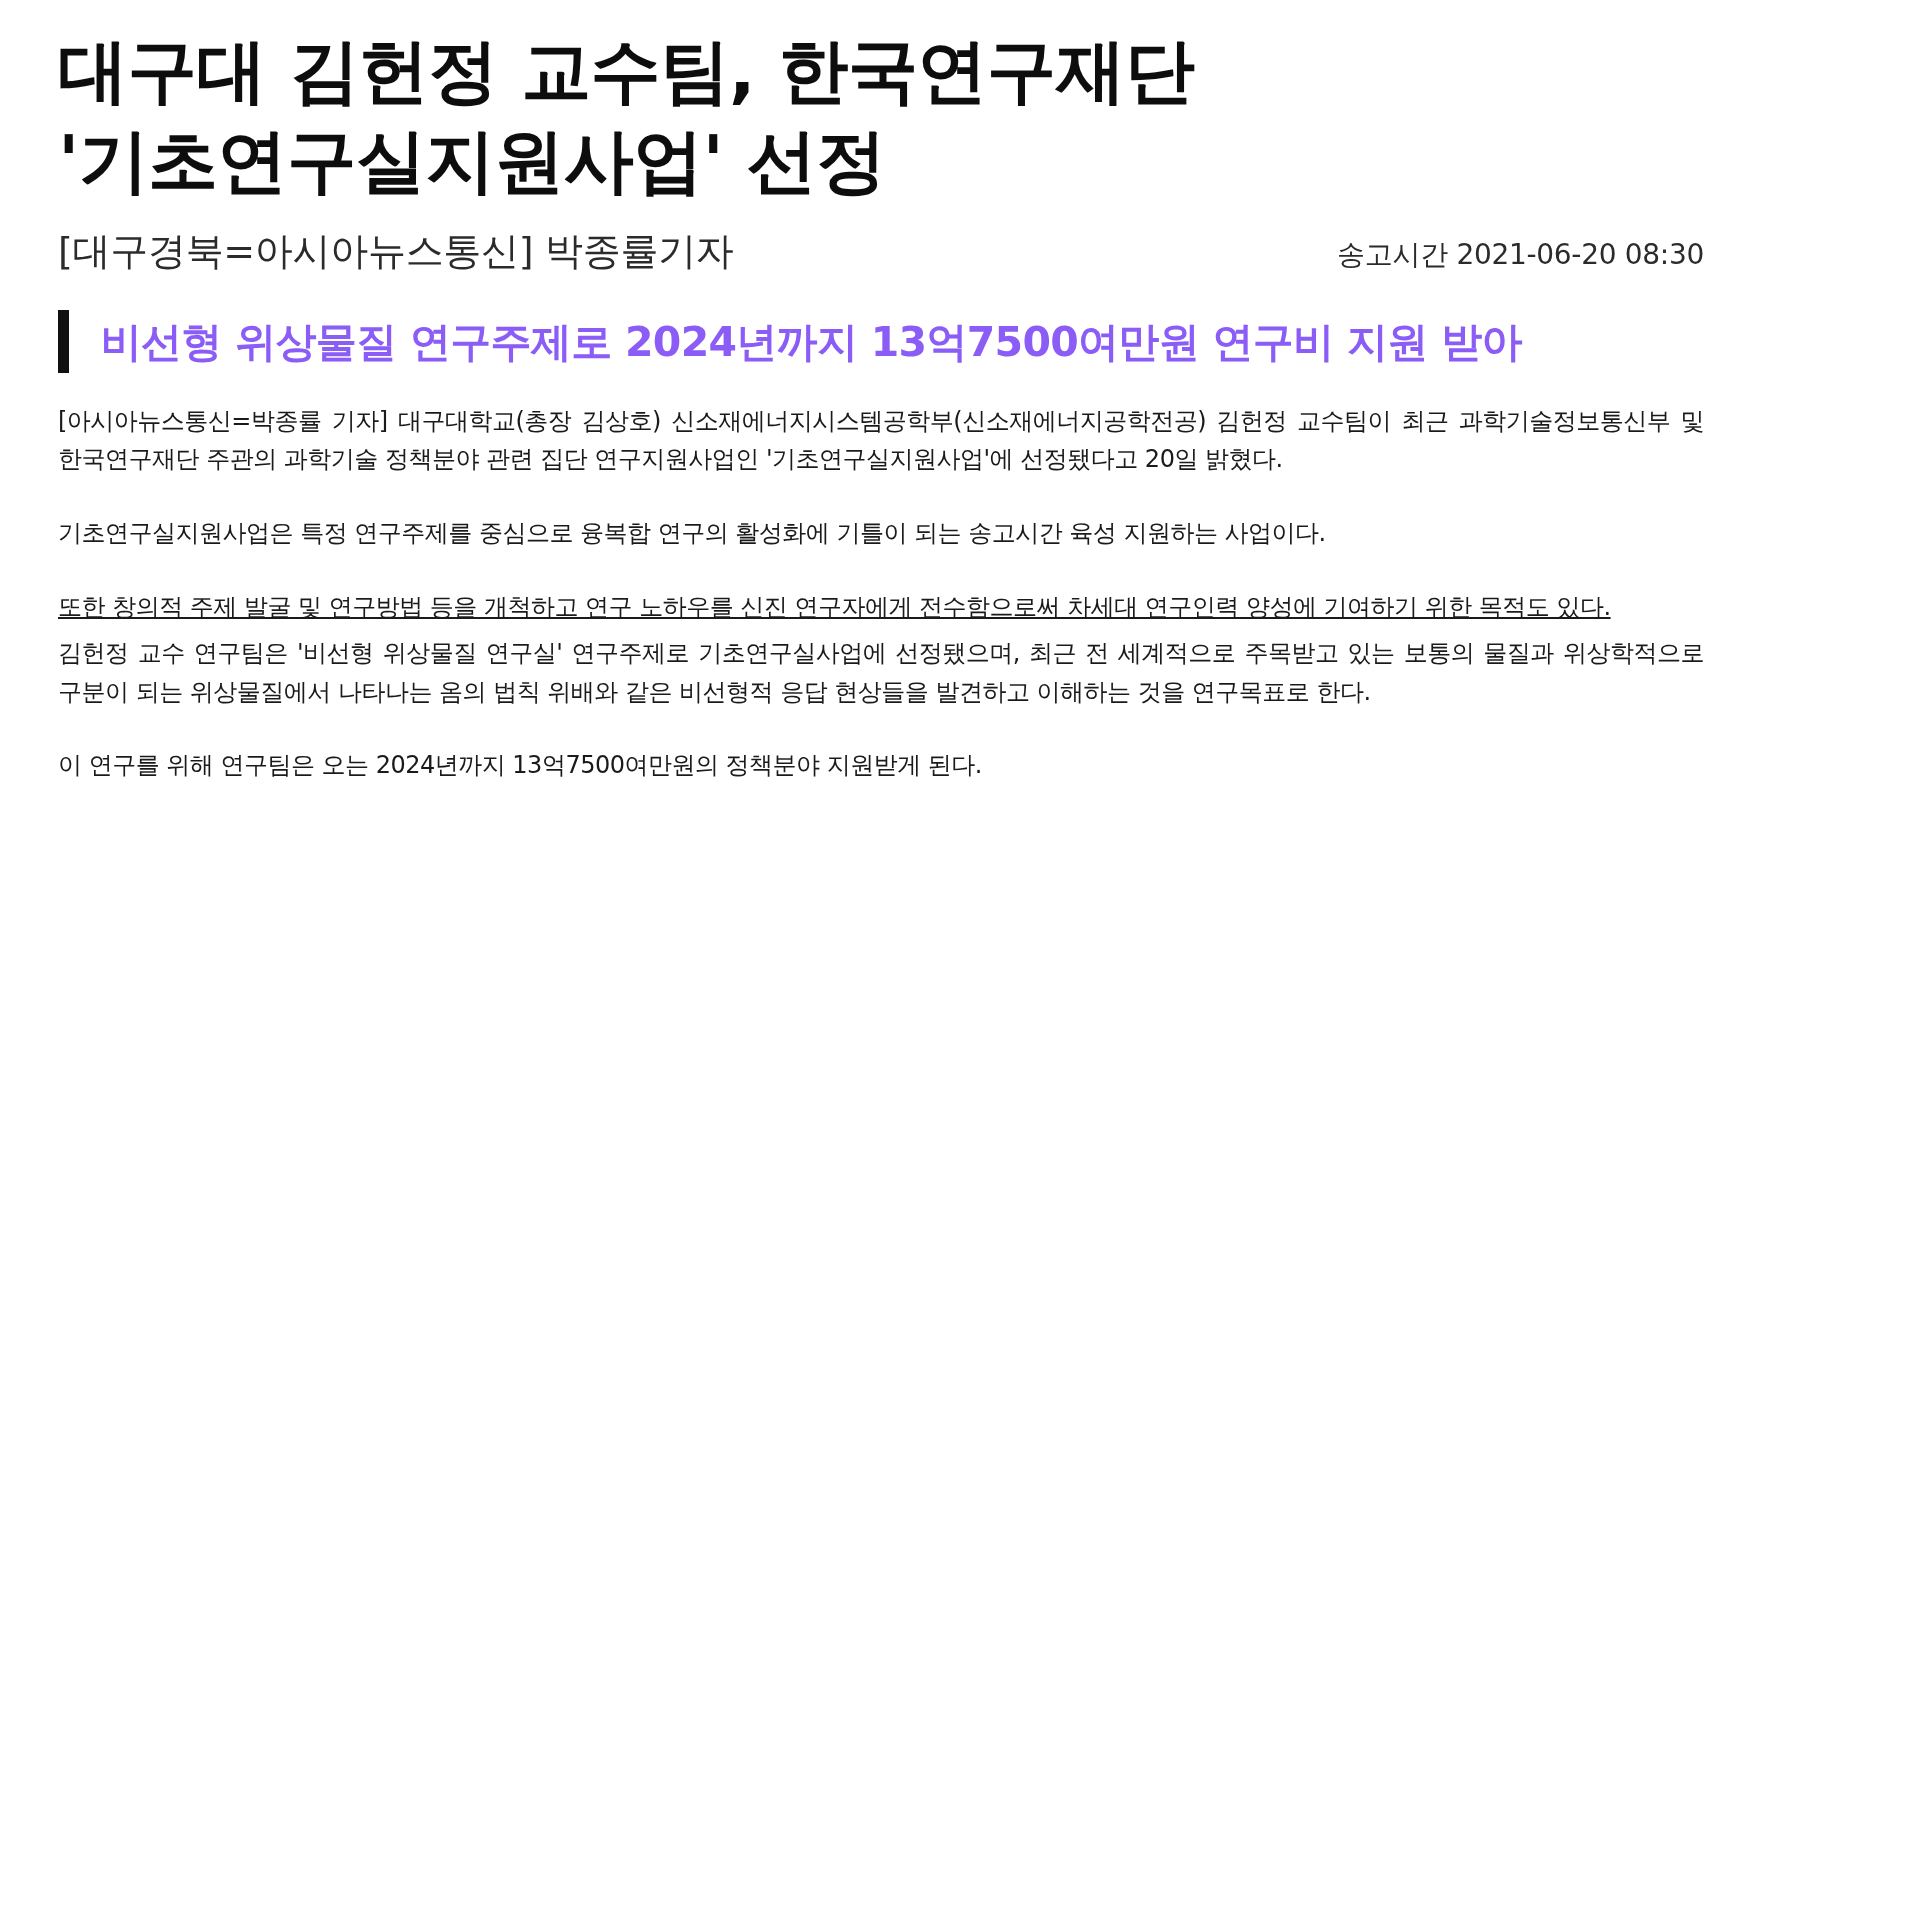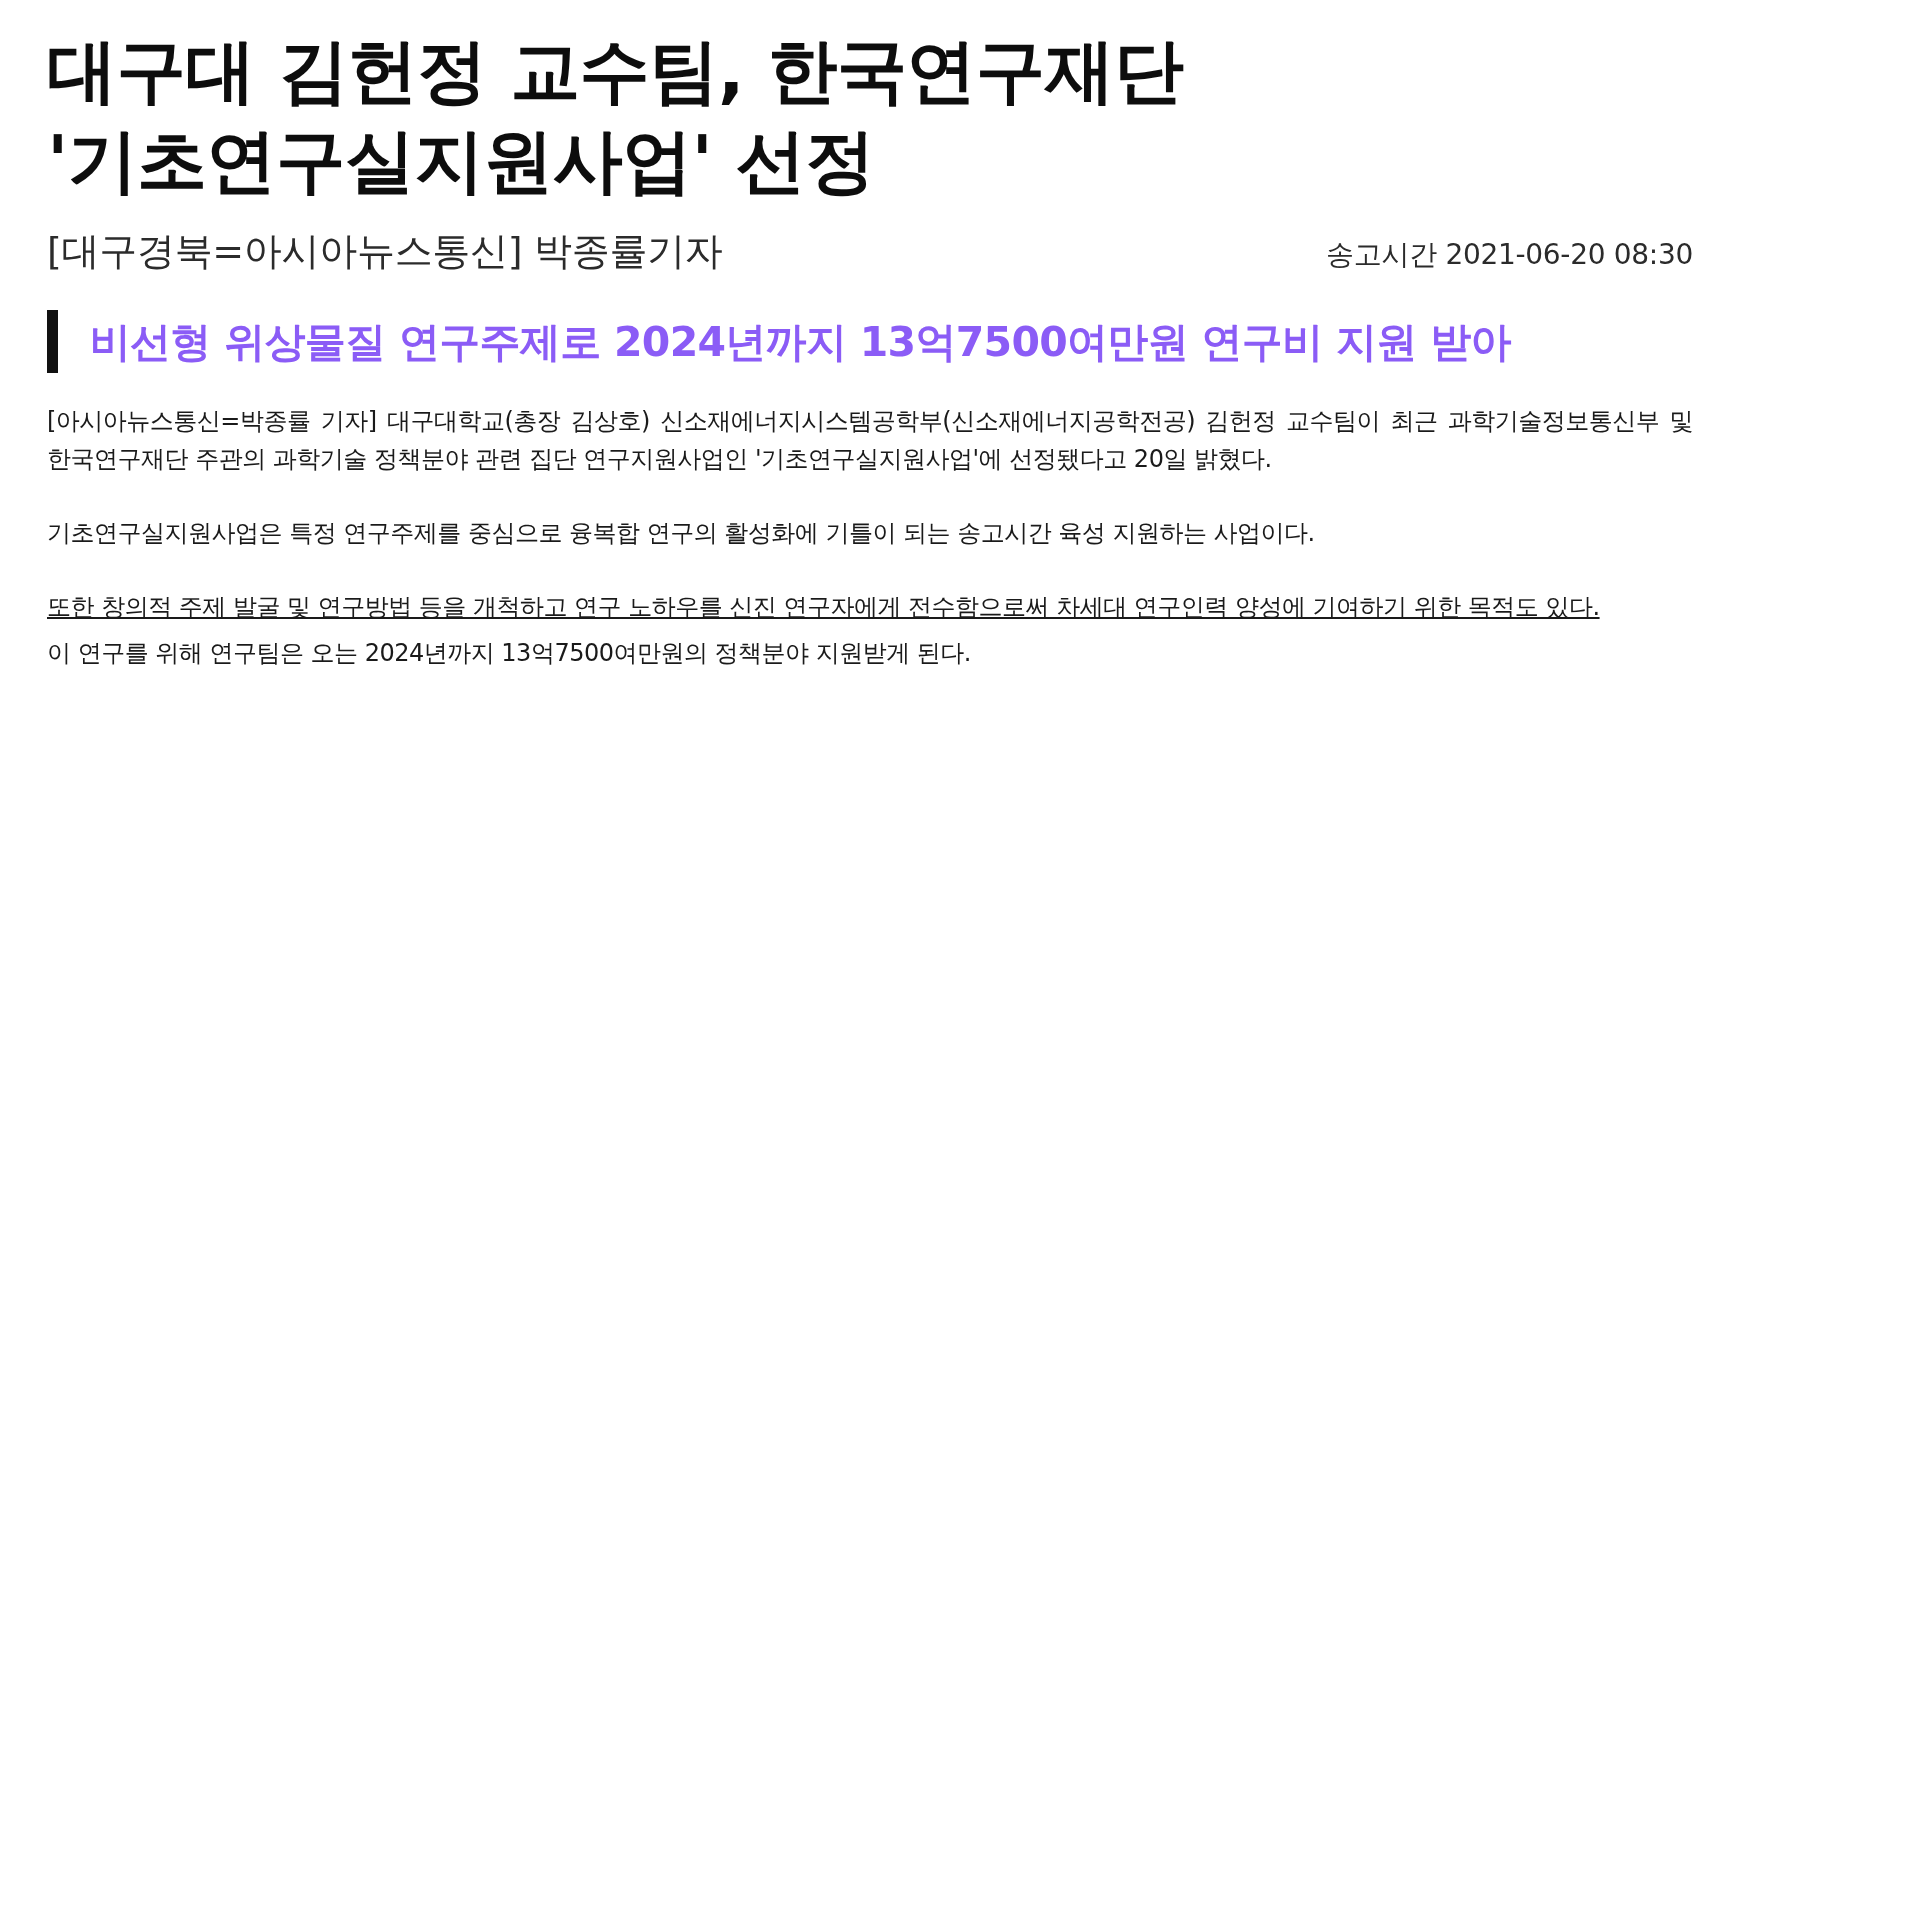--- a/index.html
+++ b/index.html
@@ -12,20 +12,21 @@
     width: 1926px;
     min-height: 1926px;
     font-family: "DejaVu Sans", "Liberation Sans", sans-serif;
     color: #111111;
     -webkit-font-smoothing: antialiased;
   }
   .page {
     box-sizing: border-box;
     width: 1740px;
     padding: 27px 47px 40px 47px;
+    margin-left: 11px;
   }
 
   
   .headline {
     font-size: 70px;
     line-height: 1.28;
     font-weight: 700;
     letter-spacing: -0.7px;
     color: #0d0d0d;
     margin: 0 0 19px 0;
@@ -111,17 +112,18 @@
 
   <div class="subhead-wrap">
     <div class="subhead-bar"></div>
     <div class="subhead">비선형 위상물질 연구주제로 2024년까지 13억7500여만원 연구비 지원 받아</div>
   </div>
 
   <div class="body">
     <p>[아시아뉴스통신=박종률 기자] 대구대학교(총장 김상호) 신소재에너지시스템공학부(신소재에너지공학전공) 김헌정 교수팀이 최근 과학기술정보통신부 및 한국연구재단 주관의 과학기술 정책분야 관련 집단 연구지원사업인 '기초연구실지원사업'에 선정됐다고 20일 밝혔다.</p>
     <p>기초연구실지원사업은 특정 연구주제를 중심으로 융복합 연구의 활성화에 기틀이 되는 송고시간 육성 지원하는 사업이다.</p>
     <p class="tight">또한 창의적 주제 발굴 및 연구방법 등을 개척하고 연구 노하우를 신진 연구자에게 전수함으로써 차세대 연구인력 양성에 기여하기 위한 목적도 있다.</p>
+    <p>김헌정 교수 연구팀은 '비선형 위상물질 연구실' 연구주제로 기초연구실사업에 선정됐으며, 최근 전 세계적으로 주목받고 있는 보통의 물질과 위상학적으로 구분이 되는 위상물질에서 나타나는 옴의 법칙 위배와 같은 비선형적 응답 현상들을 발견하고 이해하는 것을 연구목표로 한다.</p>
     <p>이 연구를 위해 연구팀은 오는 2024년까지 13억7500여만원의 정책분야 지원받게 된다.</p>
   </div>
 
 </div>
 
 
 </body></html>

